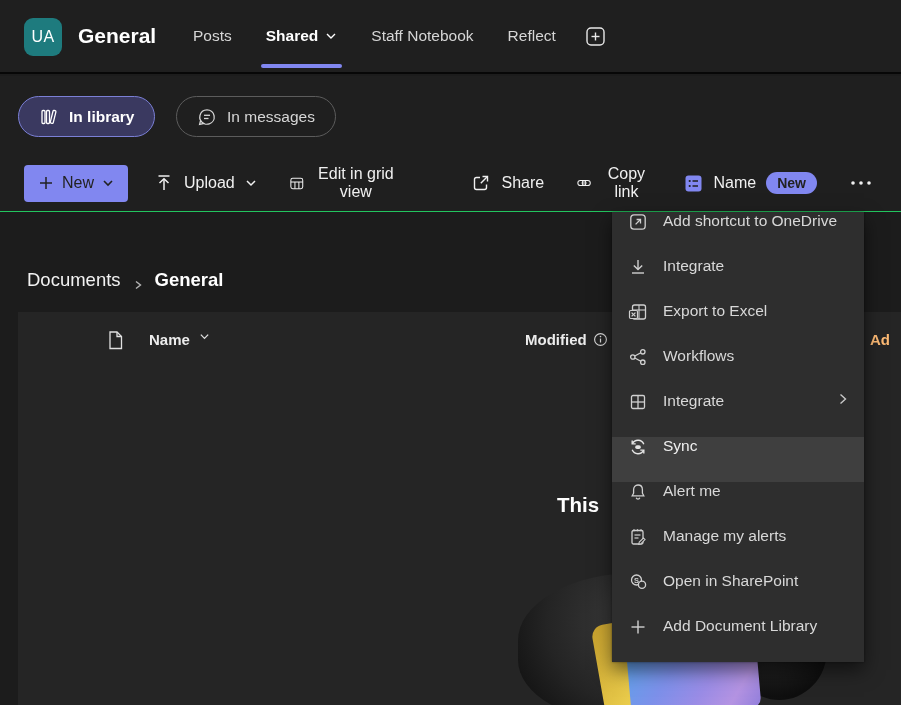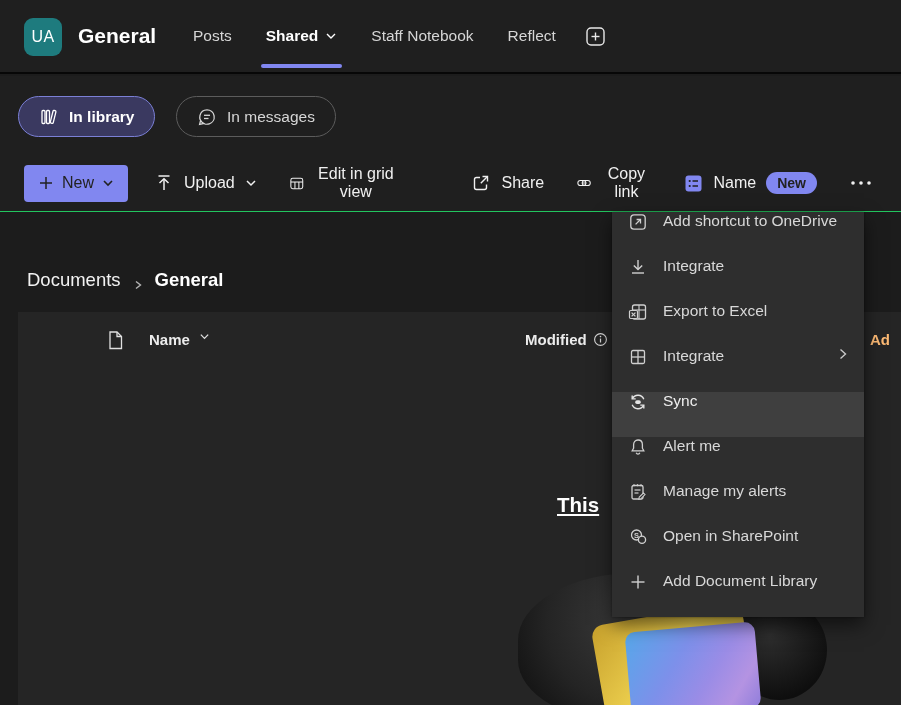--- a/index.html
+++ b/index.html
@@ -62,21 +62,21 @@
   .library { position:absolute; left:18px; top:312px; width:883px; height:393px;
     background:#252525; z-index:1; }
   .lib-header { position:relative; height:55px; font-size:15px; color:#ececec; }
   .lib-doc-icon { position:absolute; left:88px; top:18px; }
   .lib-name { position:absolute; left:131px; top:19px; font-weight:bold; display:flex; gap:9px; align-items:flex-start; }
   .lib-modified { position:absolute; left:507px; top:19px; font-weight:bold; display:flex; gap:6px; align-items:center; }
   .lib-addcol { position:absolute; left:824px; top:19px; font-weight:bold; display:flex; gap:13px;
     align-items:center; width:59px; overflow:hidden; white-space:nowrap; color:#fdba74; }
 
   .empty-text { position:absolute; left:557px; top:493px; font-size:20.5px; font-weight:bold;
-    color:#fff; z-index:2;text-decoration:underline; }
+    color:#fff; z-index:2; }
 
   
   .illustration { position:absolute; left:500px; top:545px; width:330px; height:160px; z-index:3; }
   .blob1 { position:absolute; left:18px; top:28px; width:265px; height:150px;
     border-radius:48% 52% 55% 45%;
     background:radial-gradient(circle at 42% 32%, #3a3a3a 0%, #242424 45%, #0d0d0d 78%); }
   .blob2 { position:absolute; left:232px; top:55px; width:95px; height:100px; border-radius:50%;
     background:radial-gradient(circle at 40% 35%, #2e2e2e 0%, #0e0e0e 75%); }
   .folder-back { position:absolute; left:98px; top:68px; width:152px; height:100px;
     border-radius:12px; transform:rotate(-10deg);
@@ -285,20 +285,30 @@
           <line x1="4.5" y1="8" x2="17.5" y2="8" stroke="#d0d0d0" stroke-width="1.1"></line>
           <line x1="11" y1="3" x2="11" y2="17" stroke="#d0d0d0" stroke-width="1.1"></line>
           <rect x="1.5" y="8.5" width="8" height="8" rx="1.2" fill="#2e2e2e" stroke="#d0d0d0" stroke-width="1.2"></rect>
           <line x1="3.6" y1="10.6" x2="7.4" y2="14.4" stroke="#d0d0d0" stroke-width="1.3"></line>
           <line x1="7.4" y1="10.6" x2="3.6" y2="14.4" stroke="#d0d0d0" stroke-width="1.3"></line>
         </svg>
       <span>Export to Excel</span>
     </div>
     <div class="menu-item">
       <svg class="mi-icon" width="20" height="20" viewBox="0 0 20 20">
+          <circle cx="4.8" cy="10" r="2.2" fill="none" stroke="#d0d0d0" stroke-width="1.3"></circle>
+          <circle cx="14.8" cy="4.8" r="2.2" fill="none" stroke="#d0d0d0" stroke-width="1.3"></circle>
+          <circle cx="14.8" cy="15.2" r="2.2" fill="none" stroke="#d0d0d0" stroke-width="1.3"></circle>
+          <line x1="6.8" y1="9" x2="12.8" y2="5.8" stroke="#d0d0d0" stroke-width="1.3"></line>
+          <line x1="6.8" y1="11" x2="12.8" y2="14.2" stroke="#d0d0d0" stroke-width="1.3"></line>
+        </svg>
+      <span>Workflows</span>
+    </div>
+    <div class="menu-item">
+      <svg class="mi-icon" width="20" height="20" viewBox="0 0 20 20">
           <rect x="3.5" y="3.5" width="13" height="13" rx="1.5" fill="none" stroke="#d0d0d0" stroke-width="1.3"></rect>
           <line x1="10" y1="3.5" x2="10" y2="16.5" stroke="#d0d0d0" stroke-width="1.3"></line>
           <line x1="3.5" y1="10" x2="16.5" y2="10" stroke="#d0d0d0" stroke-width="1.3"></line>
         </svg>
       <span>Integrate</span>
       <span class="spacer"></span>
       <svg width="10" height="14" viewBox="0 0 10 14">
           <polyline points="2.5,2.5 7.5,7 2.5,11.5" fill="none" stroke="#c9c9c9" stroke-width="1.4"></polyline>
         </svg>
     </div>

